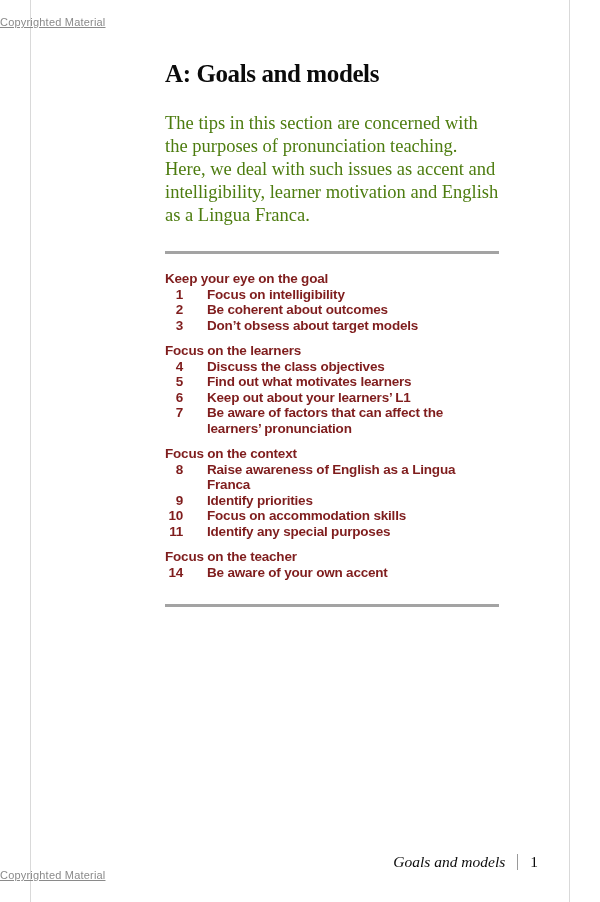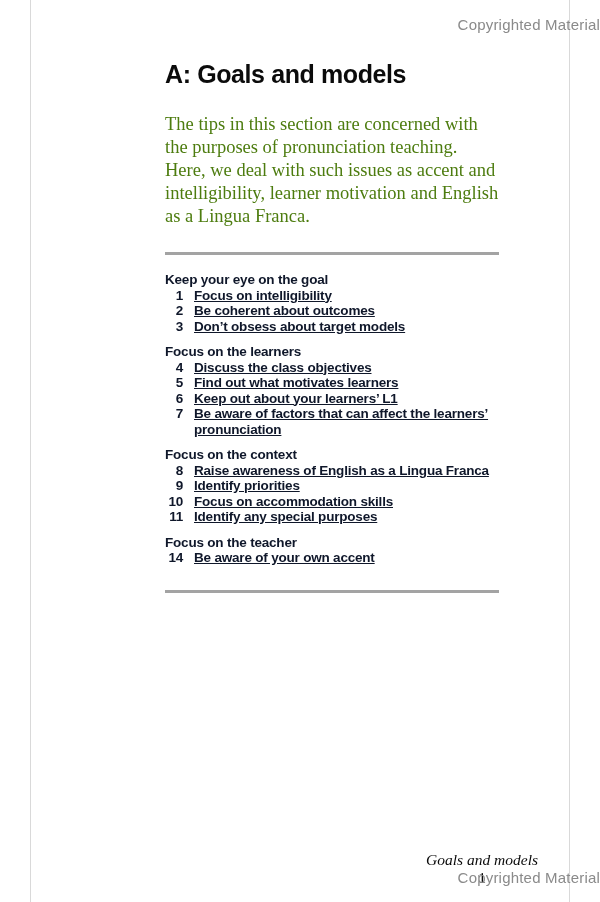--- a/index.html
+++ b/index.html
@@ -22,43 +22,44 @@
     width: 1px;
     background: #d9d9d9;
   }
   .page-edge.left  { left: 30px; }
   .page-edge.right { left: 569px; }
 
   .copyright {
     position: absolute;
     left: 0;
     width: 100%;
-    text-align: right;
-    font-size: 15px;
+    text-align: left;
+    font-size: 11px;
     color: #8a8a8a;
     letter-spacing: 0.2px;
+    text-decoration: underline;
   }
   .copyright.top    { top: 16px; }
   .copyright.bottom { top: 869px; }
 
   .content {
     position: absolute;
     left: 165px;
     top: 0;
     width: 334px;
   }
 
   h1.page-title {
     margin: 0;
     padding-top: 60px;
     font-size: 25px;
     font-weight: 700;
     letter-spacing: -0.4px;
     color: #0b0b0b;
-    font-family: Liberation Sans, sans-serif;
+    font-family: Liberation Serif, serif;
   }
 
   .intro {
     margin: 0;
     margin-top: 24px;
     font-family: "Liberation Serif", serif;
     font-size: 18.5px;
     line-height: 23px;
     color: #4d7c0f;
   }
@@ -70,51 +71,49 @@
   }
   .rule.top-rule    { margin-top: 24px; }
   .rule.bottom-rule { margin-top: 24px; }
 
   .toc {
     margin-top: 17px;
     font-size: 13.5px;
     font-weight: 700;
     line-height: 15.5px;
     letter-spacing: -0.2px;
-    color: #0f172a;
+    color: #7f1d1d;
   }
   .toc-section { margin-bottom: 10px; }
   .toc-section:last-child { margin-bottom: 0; }
   .toc-heading { margin: 0; }
   .toc-item {
     display: flex;
     align-items: flex-start;
   }
   .toc-item .num {
     width: 18px;
     text-align: right;
     flex: 0 0 18px;
   }
   .toc-item .label {
-    margin-left: 11px;
+    margin-left: 24px;
     flex: 1;
-    text-decoration: underline;
   }
 
   .footer {
     position: absolute;
     top: 851px;
     right: 62px;
     display: flex;
     align-items: center;
     height: 22px;
     font-family: "Liberation Serif", serif;
     font-size: 15.5px;
     color: #0b0b0b;
-    flex-direction: column;
   }
   .footer .chapter {
     font-style: italic;
   }
   .footer .sep {
     display: inline-block;
     width: 1px;
     height: 16px;
     background: #9a9a9a;
     margin: 0 12px;

